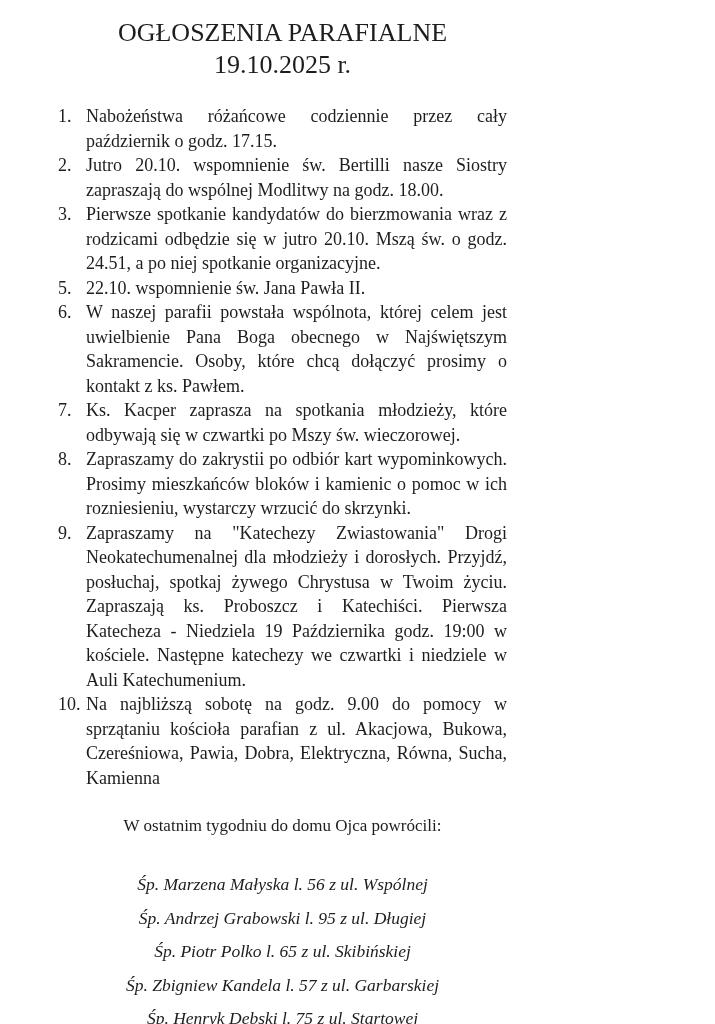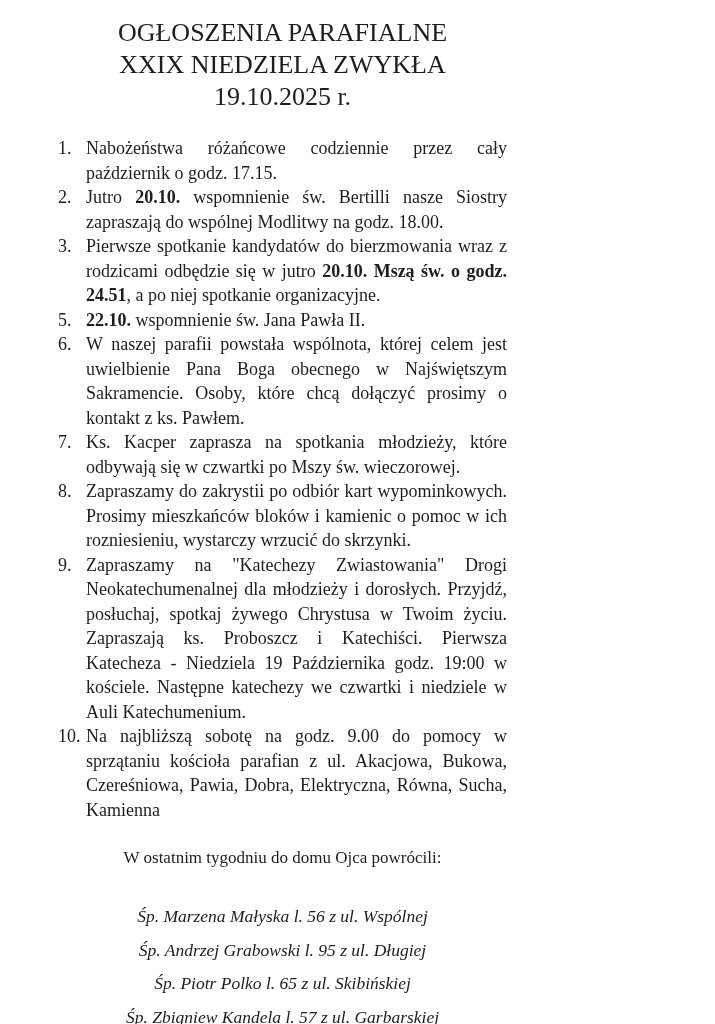--- a/index.html
+++ b/index.html
@@ -36,21 +36,21 @@
     text-align: justify;
     padding-left: 28px;
     text-indent: -28px;
     margin: 0;
   }
   .item .num {
     display: inline-block;
     width: 28px;
     text-indent: 0;
   }
-  .b { font-weight: bold; margin-top: 41px; }
+  .b { font-weight: normal; margin-top: 41px; }
   
   .memorial {
     margin: 24px 66px 0 58px;
     text-align: center;
   }
   .mem-intro {
     margin: 0;
     font-size: 17px;
     line-height: 24px;
   }
@@ -70,21 +70,20 @@
     line-height: 24px;
   }
 </style>
 </head>
 <body style="--ink: #1d1d1d; --paper: #ffffff;">
 
 <div class="page">
 
   <header class="title">
     <div class="title-line">OGŁOSZENIA PARAFIALNE</div>
-    <div class="title-line">XXIX NIEDZIELA ZWYKŁA</div>
     <div class="title-line">19.10.2025 r.</div>
   </header>
 
   <main class="list">
 
   <div class="item"><span class="num">1.</span><span>Nabożeństwa różańcowe codziennie przez cały październik o godz. 17.15.</span></div>
       <div class="item"><span class="num">2.</span><span>Jutro </span><span class="b">20.10.</span><span> wspomnienie św. Bertilli nasze Siostry zapraszają do wspólnej Modlitwy na godz. 18.00.</span></div>
       <div class="item"><span class="num">3.</span><span>Pierwsze spotkanie kandydatów do bierzmowania wraz z rodzicami odbędzie się w jutro </span><span class="b">20.10. Mszą św. o godz. 24.51</span><span>, a po niej spotkanie organizacyjne.</span></div>
       <div class="item"><span class="num">5.</span><span class="b">22.10.</span><span> wspomnienie św. Jana Pawła II.</span></div>
       <div class="item"><span class="num">6.</span><span>W naszej parafii powstała wspólnota, której celem jest uwielbienie Pana Boga obecnego w Najświętszym Sakramencie. Osoby, które chcą dołączyć prosimy o kontakt z ks. Pawłem.</span></div>

